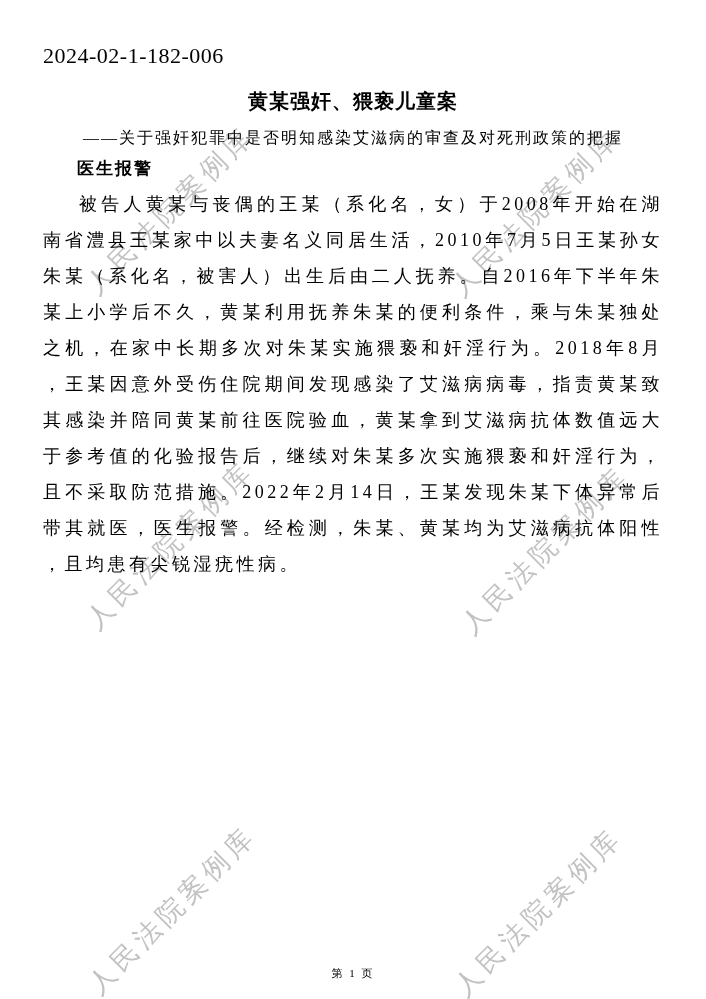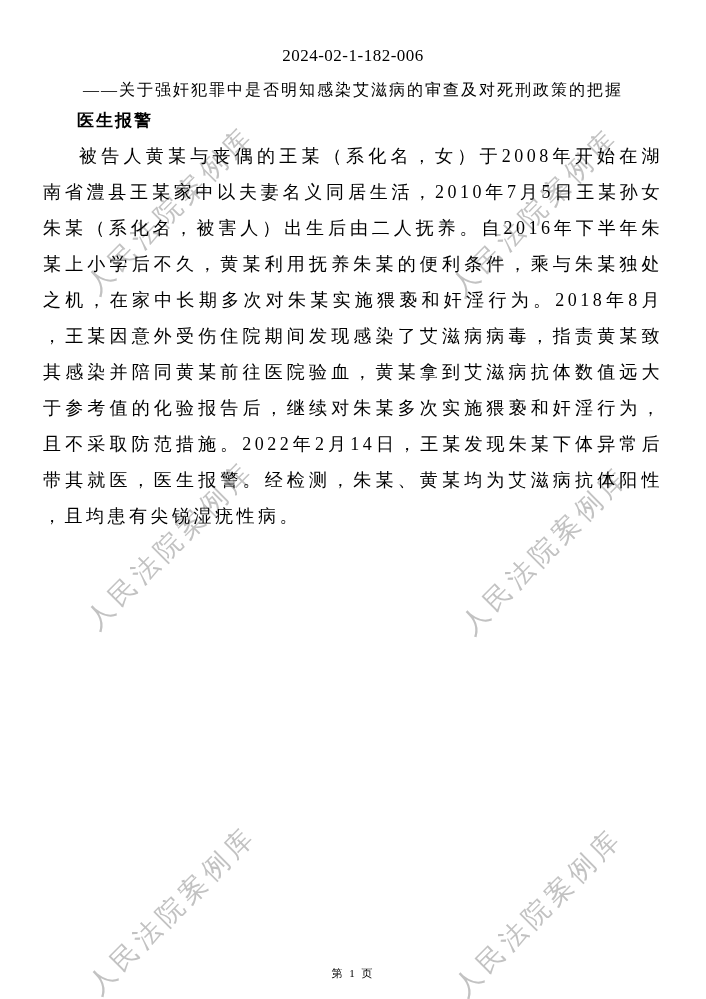--- a/index.html
+++ b/index.html
@@ -38,24 +38,23 @@
     transform-origin: center center;
     font-family: "Liberation Serif", "DejaVu Serif", serif;
   }
   
   .content {
     position: relative;
     z-index: 1;
     padding: 46px 43px 0 43px;
   }
   .case-number {
-    font-size: 17px;
+    font-size: 22px;
     line-height: 20px;
     letter-spacing: 0.5px;
-    text-align: center;
   }
   .title {
     margin: 22px 0 0 0;
     font-size: 20px;
     line-height: 26px;
     font-weight: bold;
     text-align: center;
     letter-spacing: 1px;
   }
   .subtitle {
@@ -123,20 +122,21 @@
     <span class="wm" style="left: 55px; top: 527px; color: rgb(194, 194, 194);">人民法院案例库</span>
     <span class="wm" style="left: 430px; top: 532px; color: rgb(194, 194, 194);">人民法院案例库</span>
     <span class="wm" style="left: 57px; top: 892px; color: rgb(194, 194, 194);">人民法院案例库</span>
     <span class="wm" style="left: 423px; top: 894px; color: rgb(194, 194, 194);">人民法院案例库</span>
   </div>
 
   <div class="content">
 
     <div class="case-number">2024-02-1-182-006</div>
 
+    <h1 class="title">黄某强奸、猥亵儿童案</h1>
 
     <div class="subtitle">——关于强奸犯罪中是否明知感染艾滋病的审查及对死刑政策的把握</div>
 
 
     <div class="sections">
         <section class="section">
         <h2 class="sec-heading">医生报警</h2>
         <div class="paras">
             <p class="body-para">被告人黄某与丧偶的王某（系化名，女）于2008年开始在湖南省澧县王某家中以夫妻名义同居生活，2010年7月5日王某孙女朱某（系化名，被害人）出生后由二人抚养。自2016年下半年朱某上小学后不久，黄某利用抚养朱某的便利条件，乘与朱某独处之机，在家中长期多次对朱某实施猥亵和奸淫行为。2018年8月，王某因意外受伤住院期间发现感染了艾滋病病毒，指责黄某致其感染并陪同黄某前往医院验血，黄某拿到艾滋病抗体数值远大于参考值的化验报告后，继续对朱某多次实施猥亵和奸淫行为，且不采取防范措施。2022年2月14日，王某发现朱某下体异常后带其就医，医生报警。经检测，朱某、黄某均为艾滋病抗体阳性，且均患有尖锐湿疣性病。</p>
           </div>

